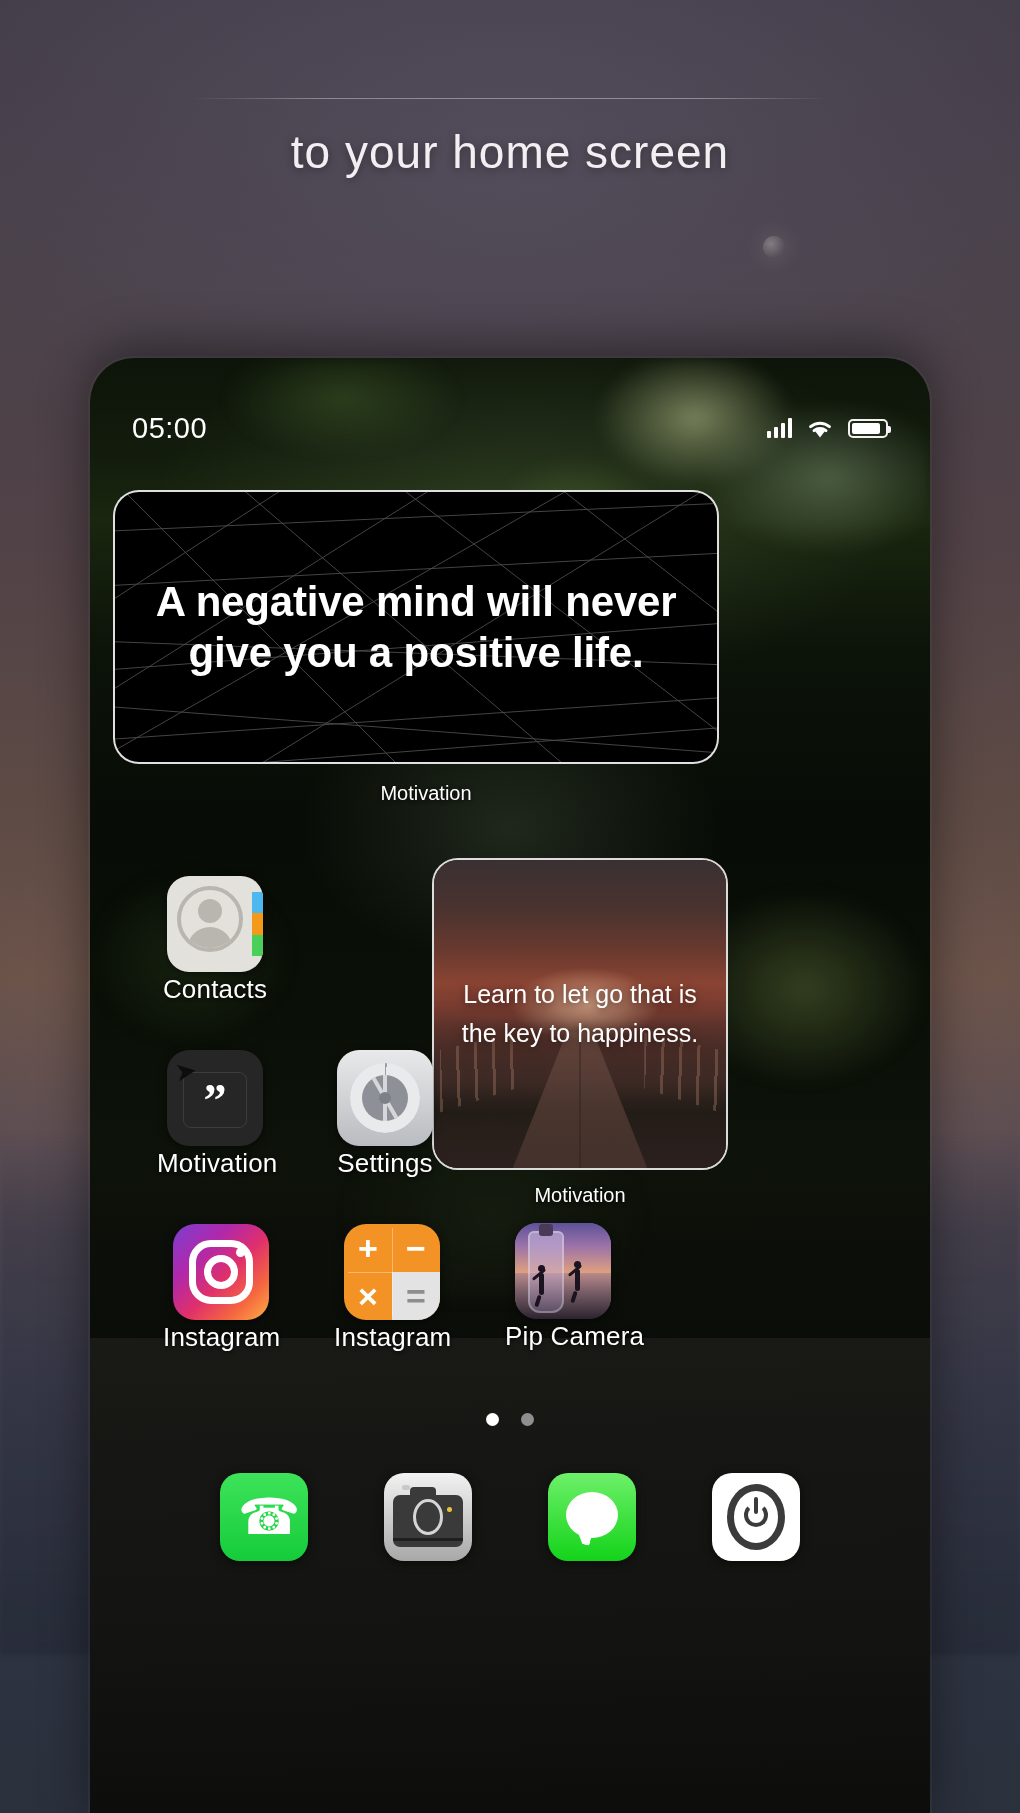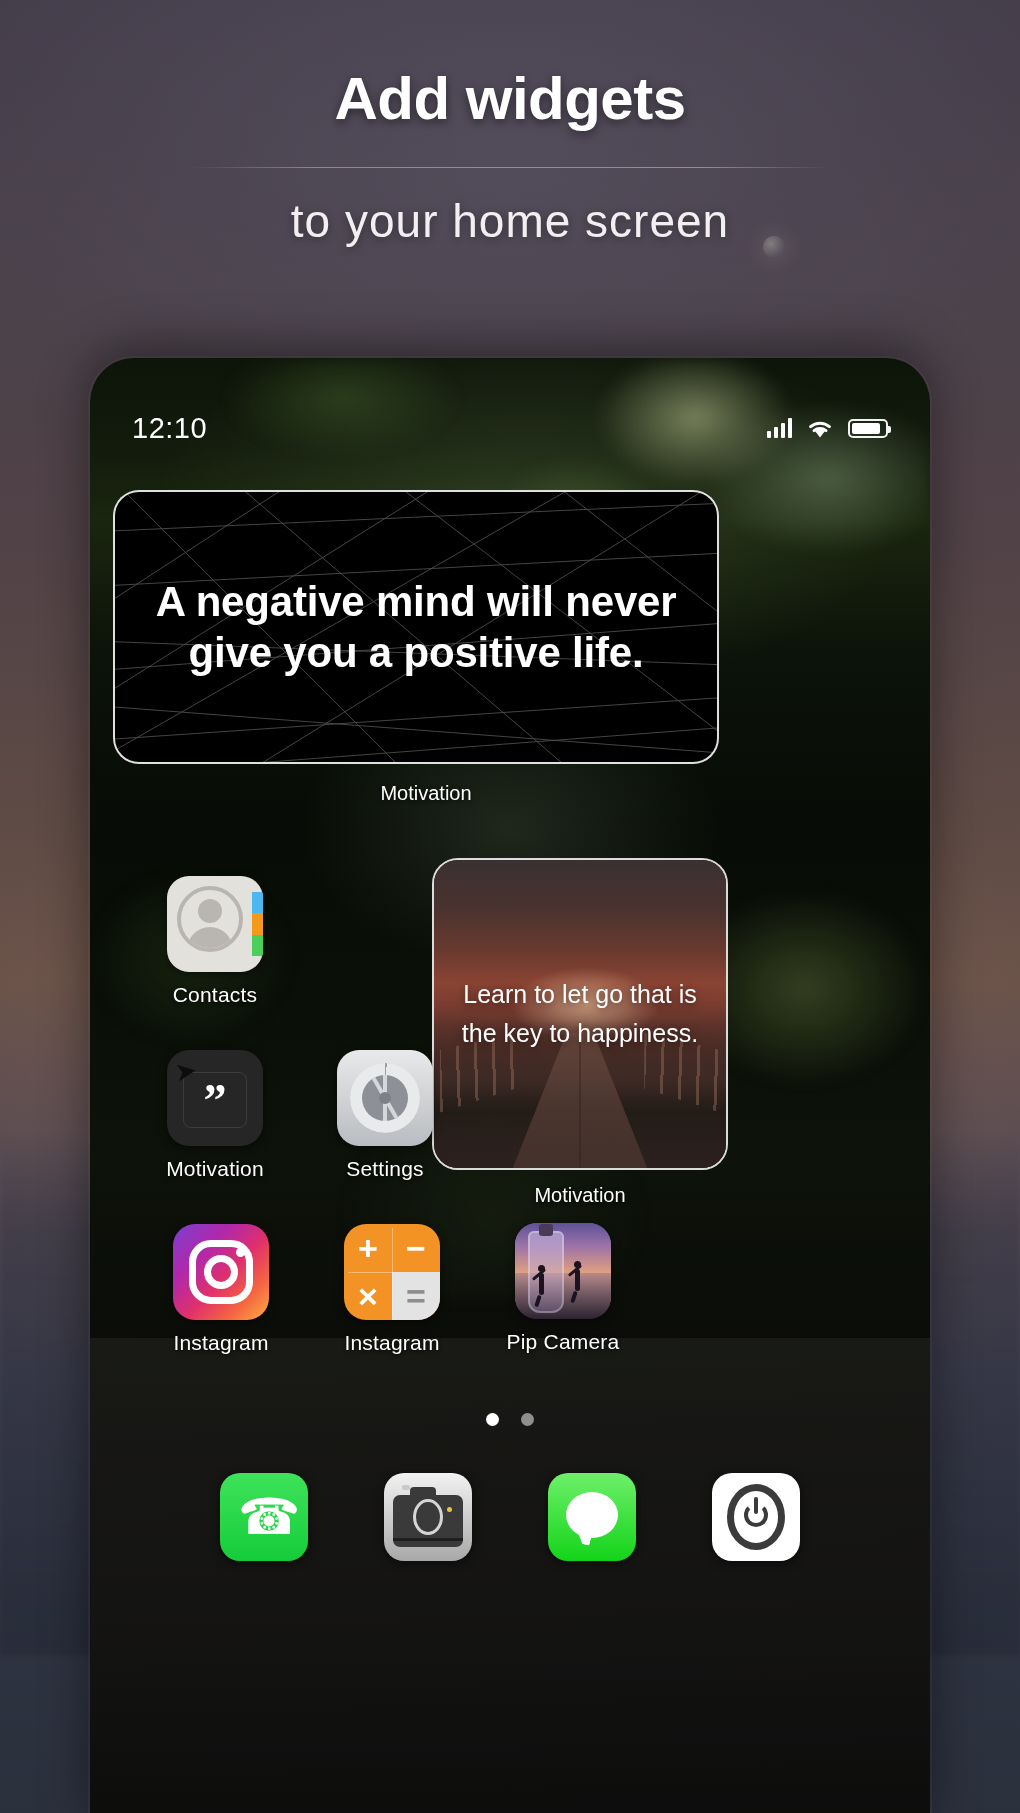--- a/index.html
+++ b/index.html
@@ -170,21 +170,21 @@
   
   .app{
     position:absolute; width:116px; text-align:center;
   }
   .app-icon{
     width:96px; height:96px; margin:0 auto; border-radius:22px;
     position:relative; overflow:hidden;
     box-shadow:0 2px 8px rgba(0,0,0,0.5);
   }
   .app-name{
-    margin-top:11px; color:#fff; font-size:21px; letter-spacing:0.2px;
+    margin-top:2px; color:#fff; font-size:26px; letter-spacing:0.2px;
     text-shadow:0 1px 4px rgba(0,0,0,0.85); white-space:nowrap;
   }
 
   
   .ic-contacts{ background:#e3e1dc; }
   .ic-contacts .tabs{ position:absolute; right:0; top:16px; width:11px; height:64px; display:flex; flex-direction:column; }
   .ic-contacts .tabs i{ flex:1; }
   .ic-contacts .tabs i:nth-child(1){ background:#4db8f0; }
   .ic-contacts .tabs i:nth-child(2){ background:#f49a1a; }
   .ic-contacts .tabs i:nth-child(3){ background:#4ad05a; }
@@ -309,34 +309,33 @@
   .dk-power .stem{ position:absolute; left:50%; top:50%; width:4px; height:17px; margin:-20px 0 0 -2px; background:#3b3b3b; border-radius:2px; }
 </style>
 </head>
 <body>
 
 <div class="promo-bg"></div>
 <div class="water-band"></div>
 <div class="moon"></div>
 
 <div class="promo-head">
-  <div class="promo-title">Add widgets</div>
   <div class="promo-rule"></div>
   <div class="promo-sub">to your home screen</div>
 </div>
 
 <div class="phone">
   <div class="wall"></div>
   <div class="rails">
     
     
   </div>
 
   <div class="statusbar">
-    <div class="sb-time">12:10</div>
+    <div class="sb-time">05:00</div>
     <div class="sb-right">
       <div class="bars">
           <i></i>
           <i></i>
           <i></i>
           <i></i>
         </div>
       <svg width="28" height="21" viewBox="0 0 28 21">
         <path d="M14 19.5 L9.2 13.2 a7.6 7.6 0 0 1 9.6 0 Z" fill="#fff"></path>
         <path d="M4.6 8.6 a14.5 14.5 0 0 1 18.8 0" stroke="#fff" stroke-width="3" fill="none" stroke-linecap="round"></path>

